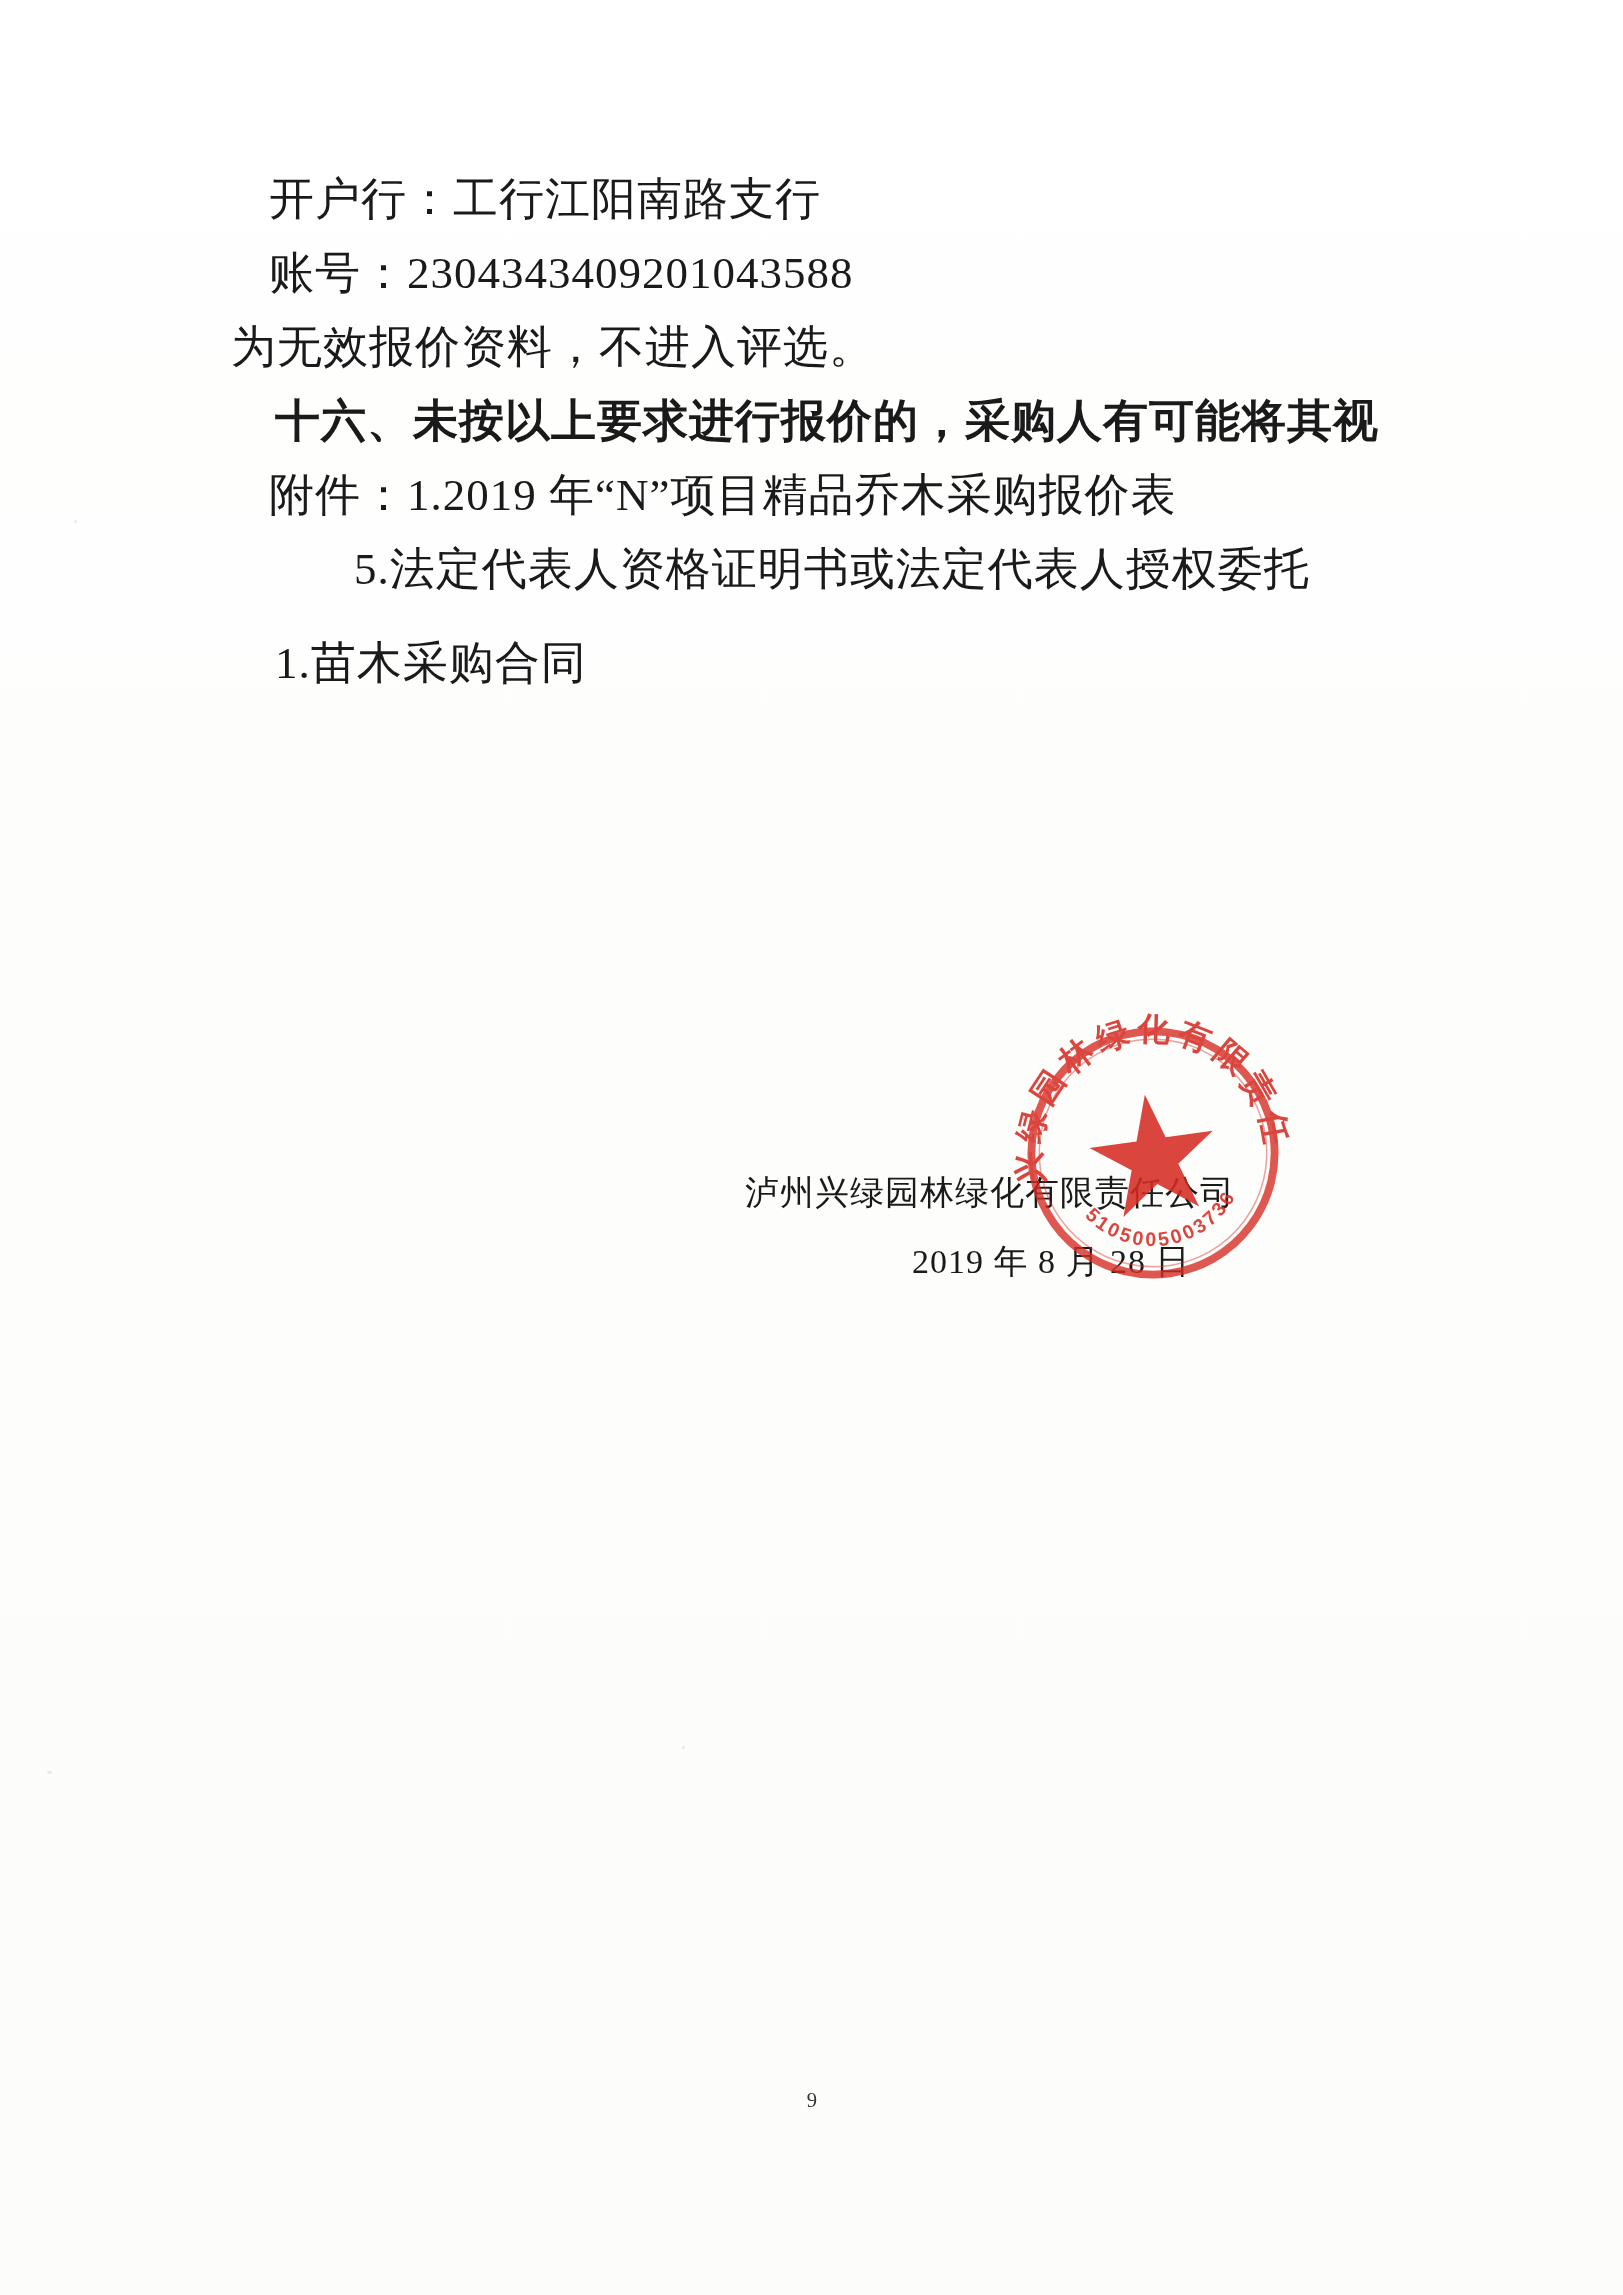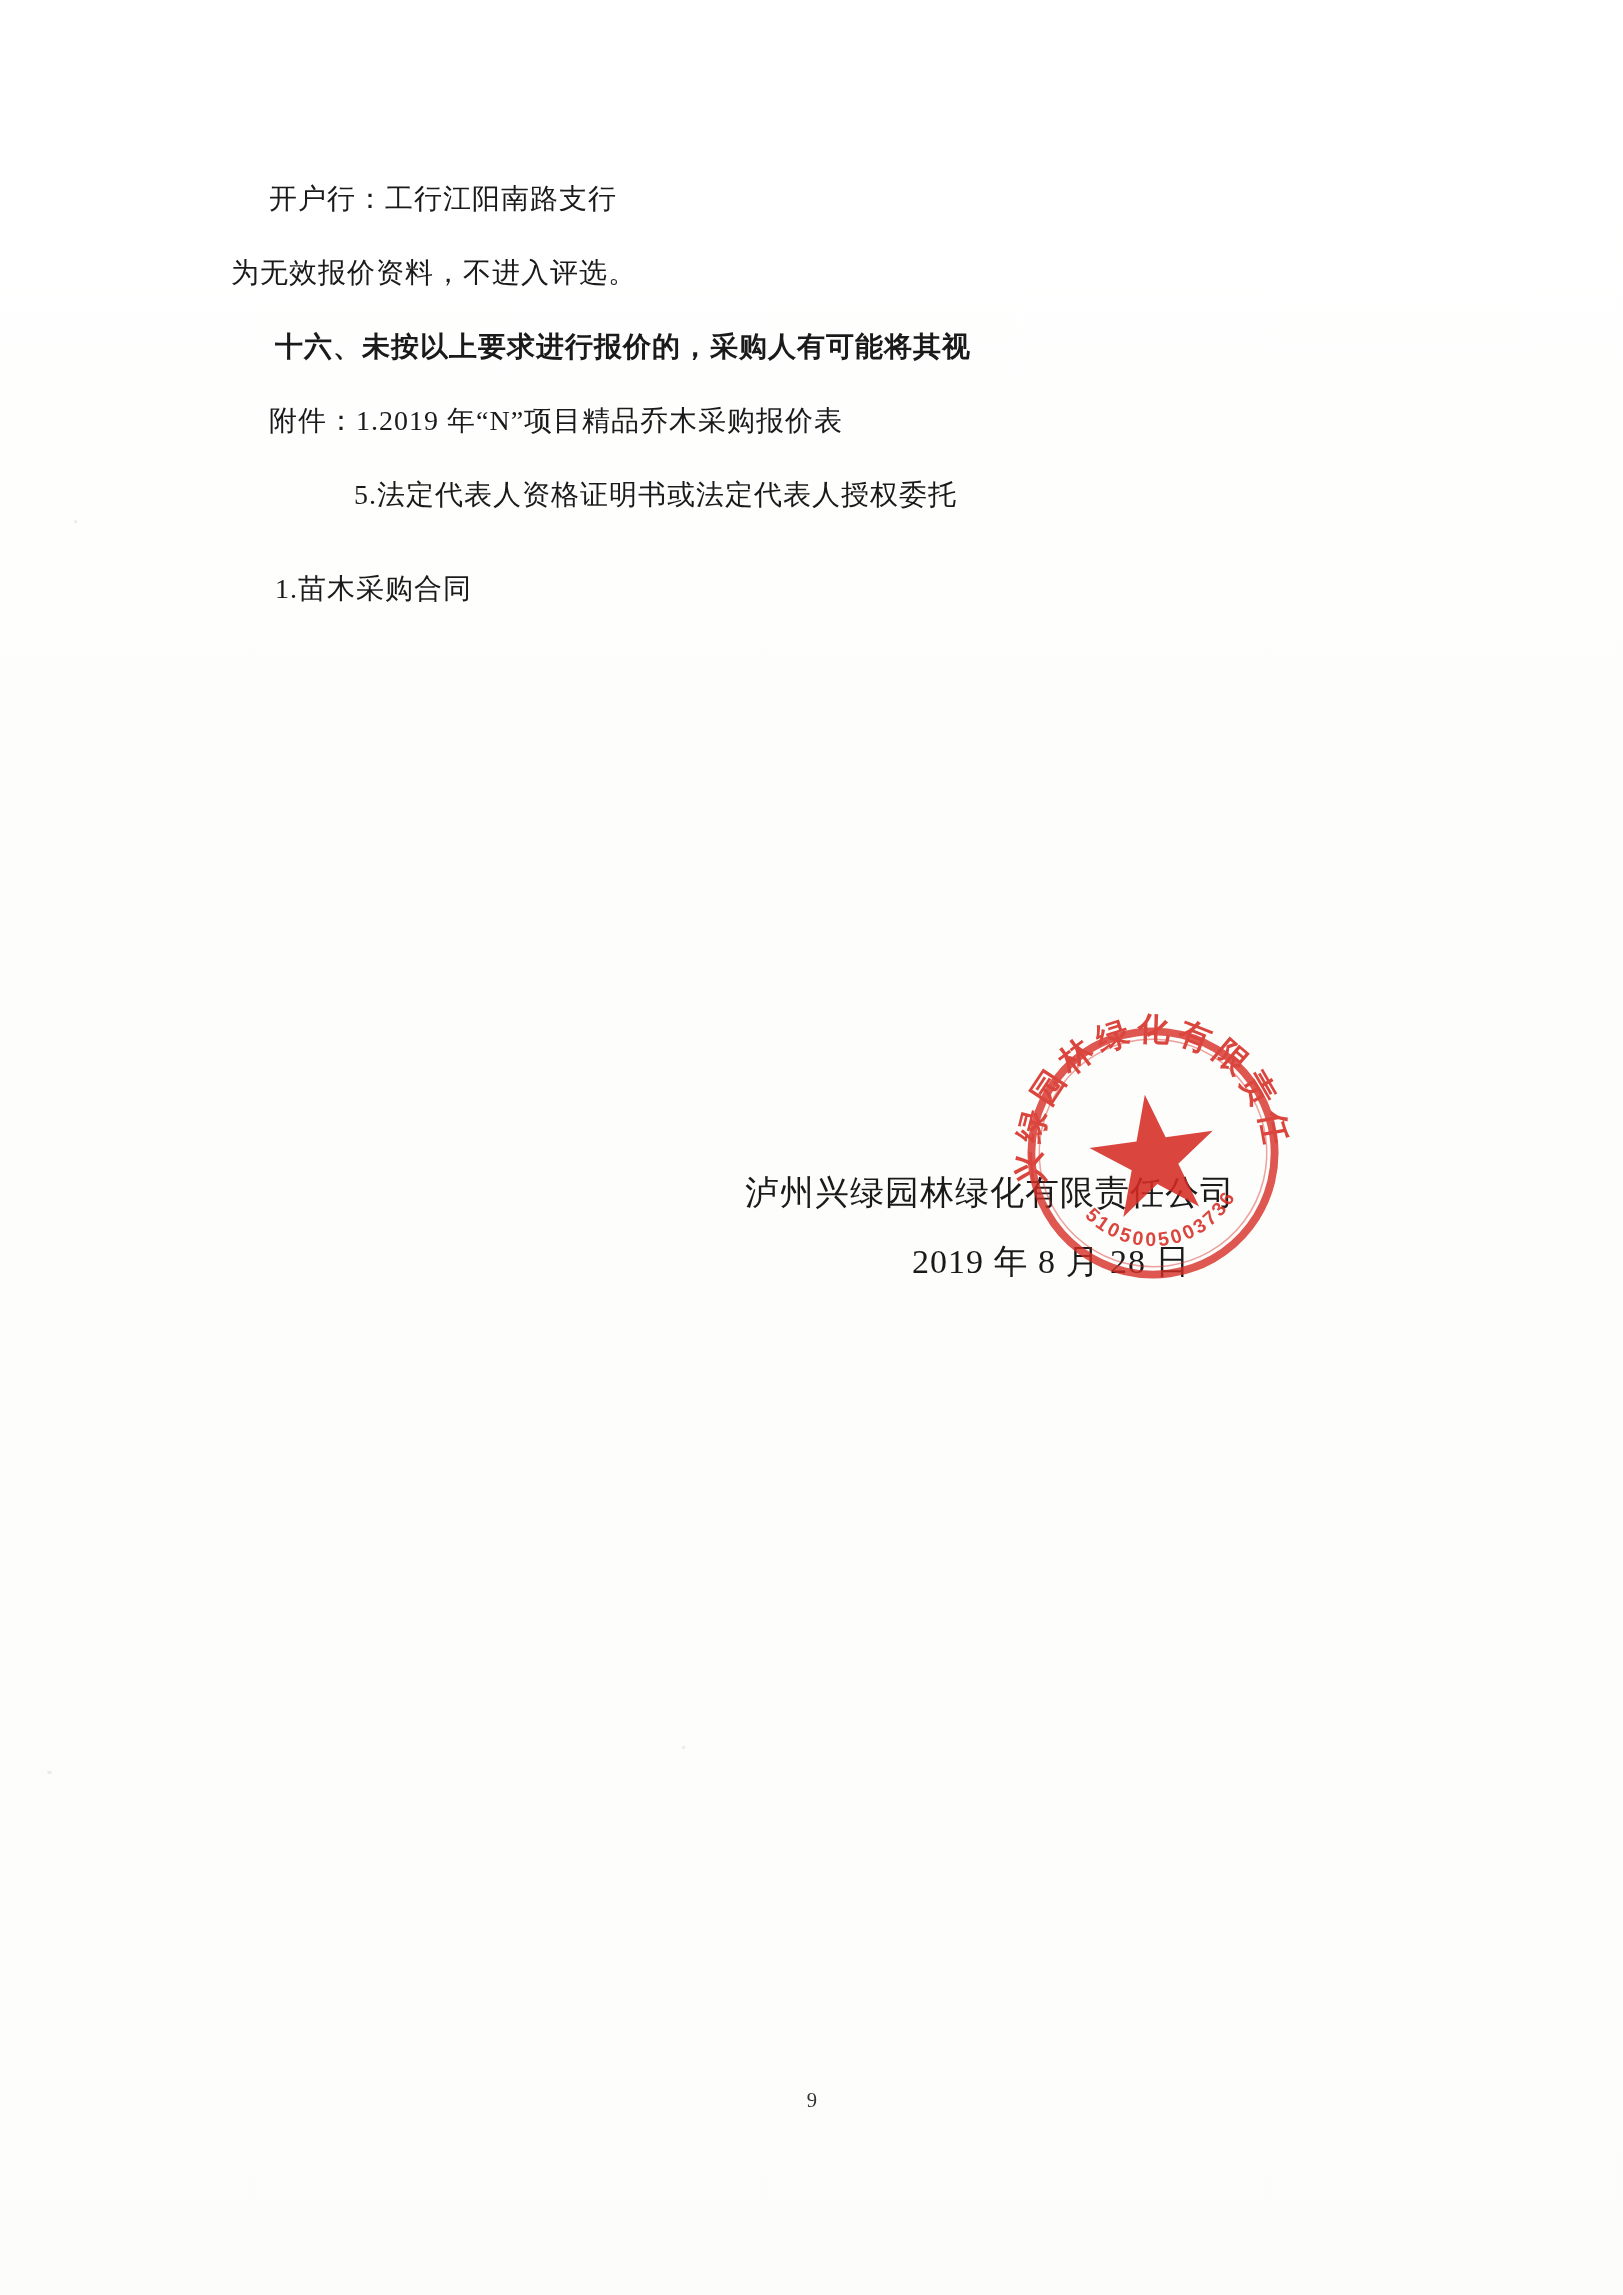--- a/index.html
+++ b/index.html
@@ -25,21 +25,21 @@
     background: linear-gradient(180deg, #ffffff 0%, #fdfdfc 40%, #fcfcfb 100%);
     pointer-events: none;
   }
   .content {
     position: absolute;
     left: 231px;
     top: 162px;
     width: 1158px;
   }
   .line {
-    font-size: 28px;
+    font-size: 45px;
     line-height: 74px;
     letter-spacing: 1px;
     white-space: pre;
   }
   .indent-1 { padding-left: 38px; }
   .indent-2 { padding-left: 44px; }
   .indent-3 { padding-left: 123px; }
   .bold-head { font-weight: bold; }
   .sig-block {
     position: absolute;
@@ -92,20 +92,21 @@
   <div class="paper-tint"></div>
 
   <div class="speck" style="left:74px; top:520px; width:3.4px; height:3.4px;"></div>
   <div class="speck" style="left:682px; top:1746px; width:2.9px; height:2.9px;"></div>
   <div class="speck" style="left:47px; top:1771px; width:4.9px; height:2.9px;"></div>
 
   <div class="content">
 
     <div class="line indent-1">开户行：工行江阳南路支行</div>
 
+    <div class="line indent-1">账号：2304343409201043588</div>
 
     <div class="line">为无效报价资料，不进入评选。</div>
 
     <div class="line indent-2 bold-head">十六、未按以上要求进行报价的，采购人有可能将其视</div>
 
     <div class="line indent-1">附件：1.2019 年“N”项目精品乔木采购报价表</div>
 
 
     <div class="line indent-3">5.法定代表人资格证明书或法定代表人授权委托</div>
 

